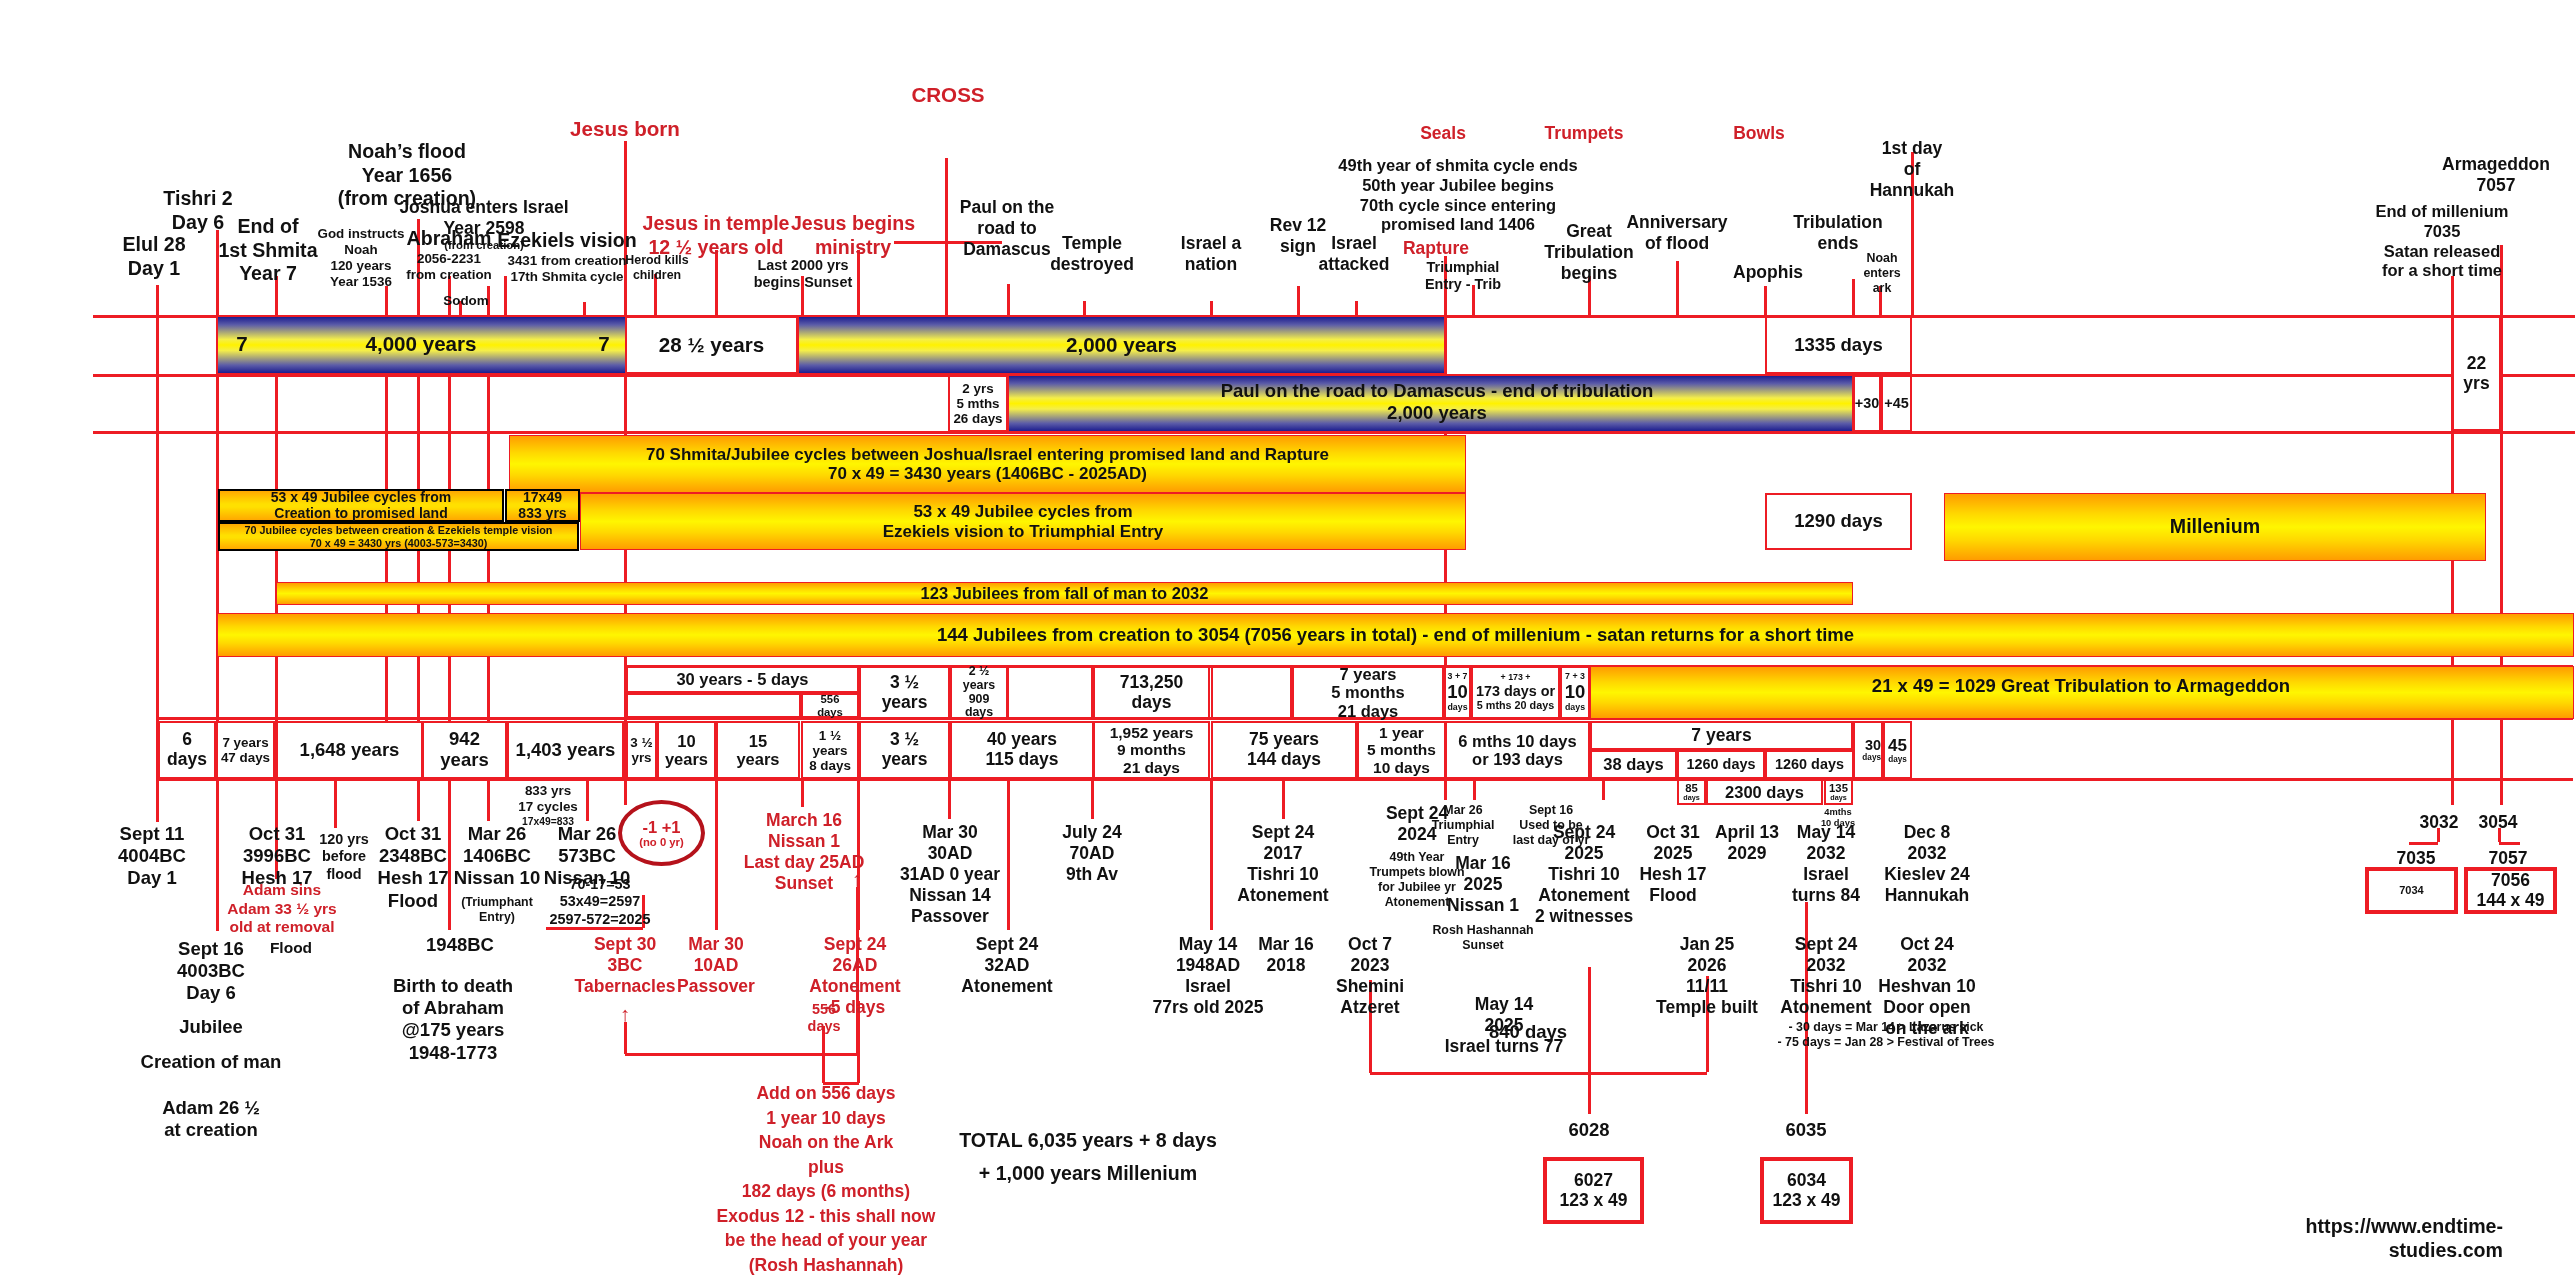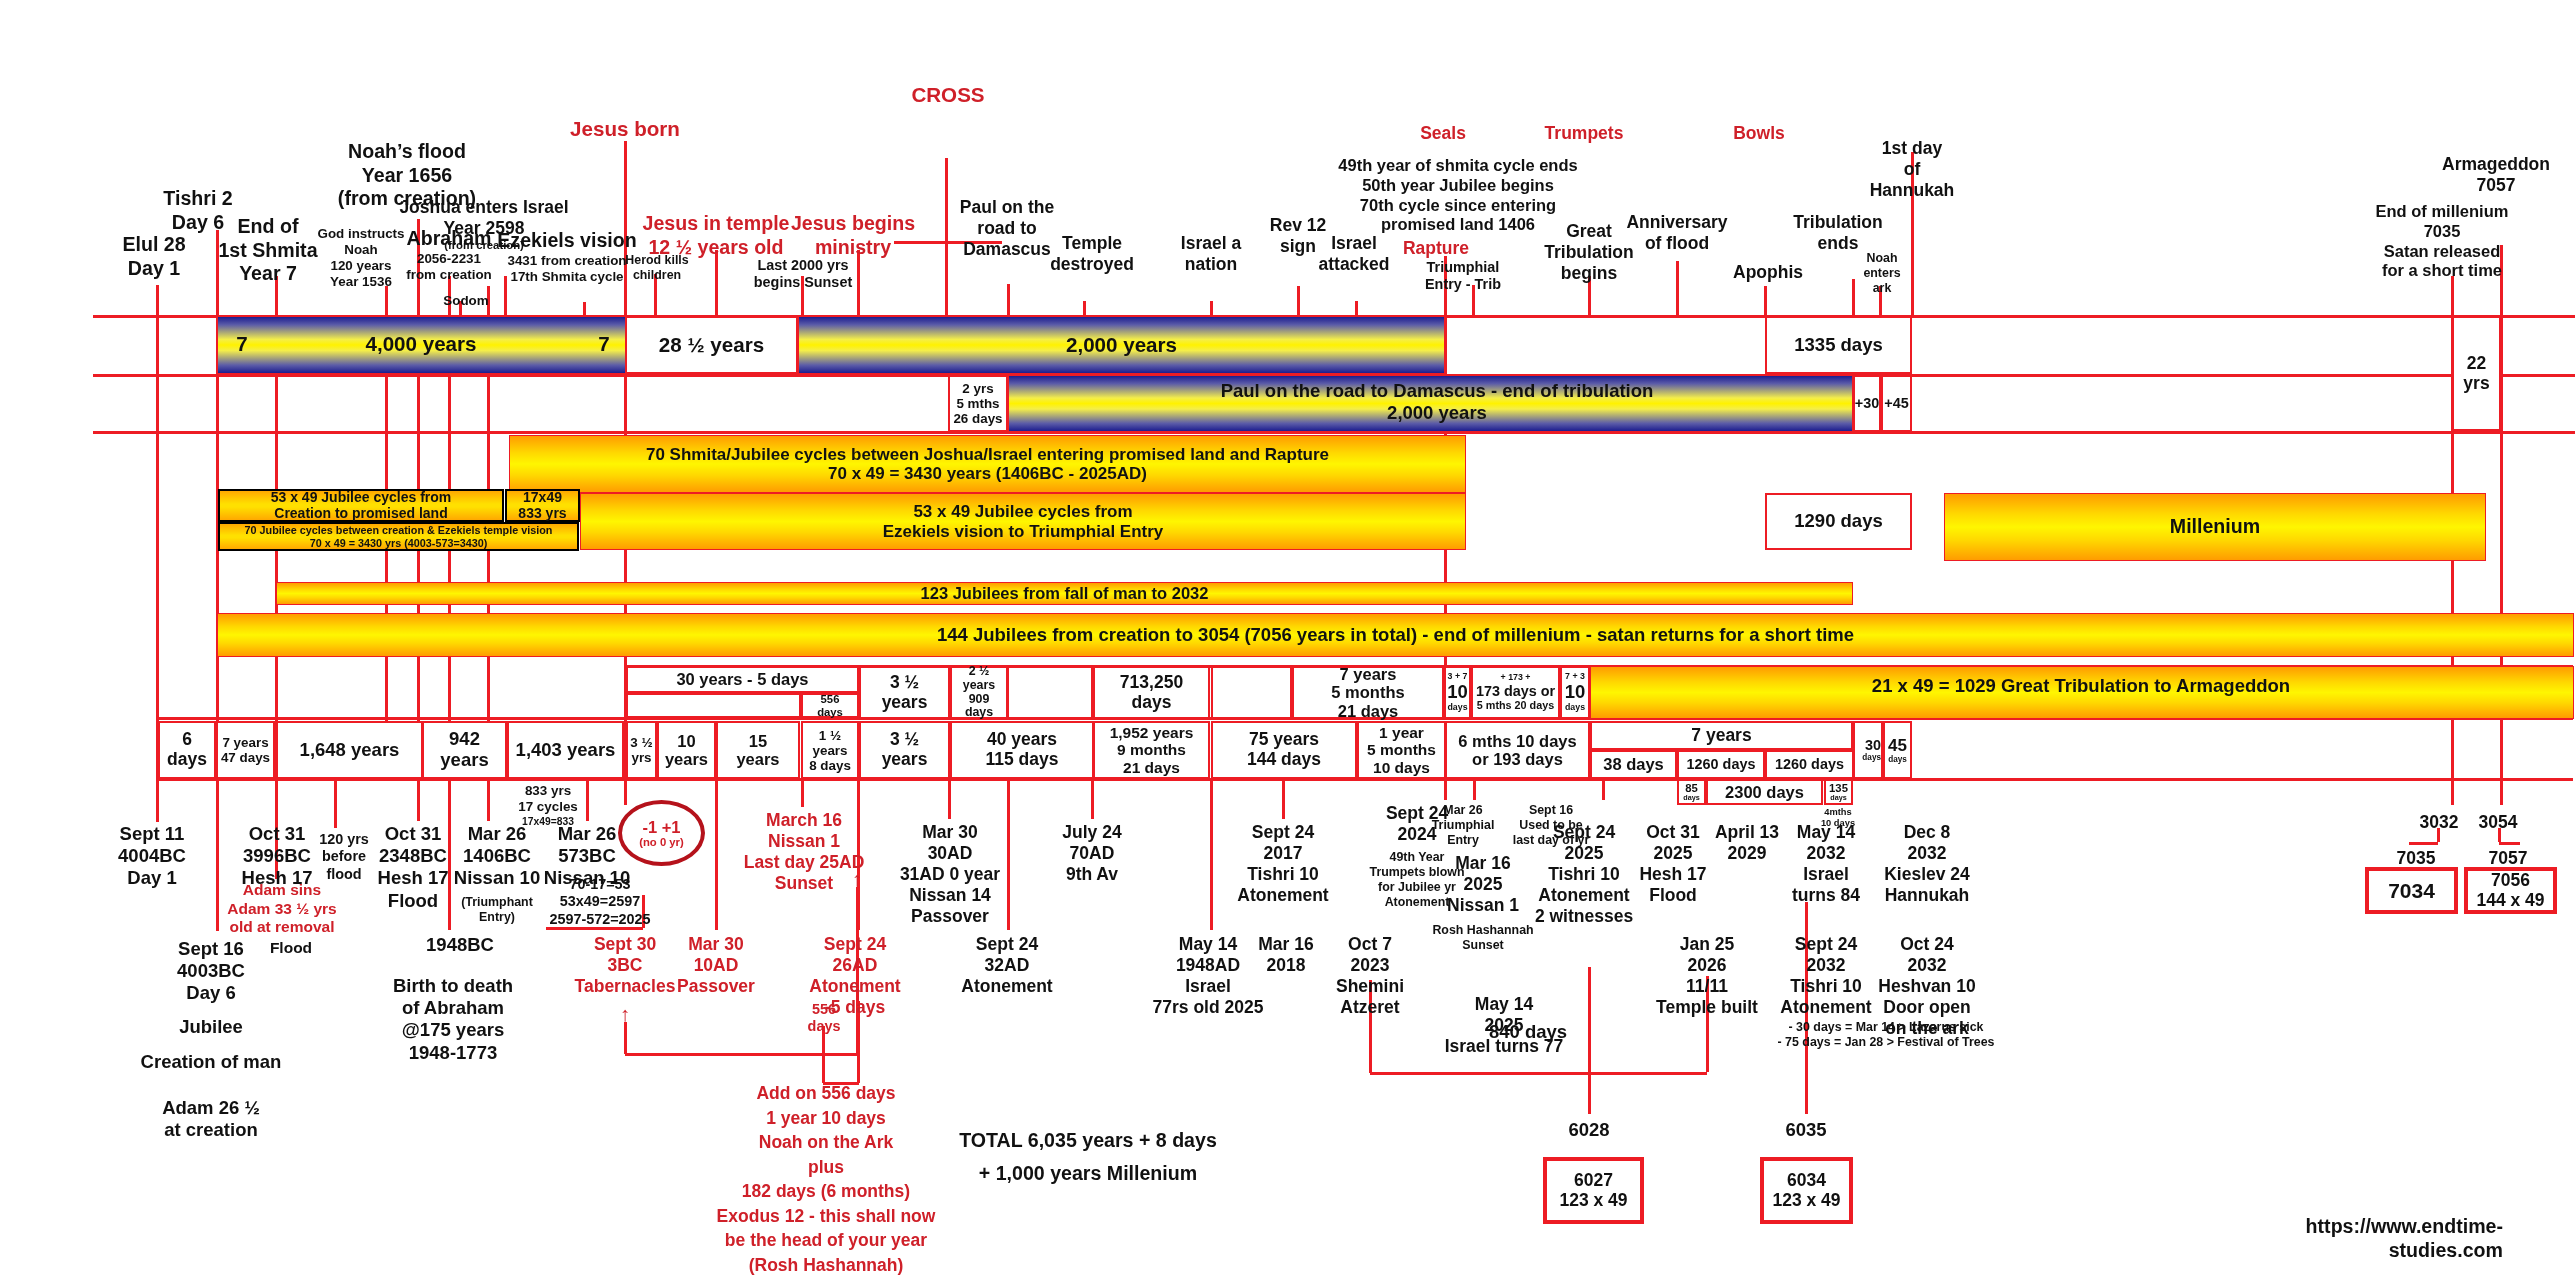--- a/index.html
+++ b/index.html
@@ -285,21 +285,21 @@
       <div style="font-size: 7.2px;">days</div>
     </div>
     <div class="cell white" style="left: 1706px; top: 779px; width: 117px; height: 26px;">
       <div style="font-size: 16.5px;">2300 days</div>
     </div>
     <div class="cell white" style="left: 1824px; top: 779px; width: 29px; height: 26px;">
       <div style="font-size: 11.3px;">135</div>
       <div style="font-size: 7.2px;">days</div>
     </div>
     <div class="cell redbox" style="left: 2365px; top: 867px; width: 93px; height: 47px;">
-      <div style="font-size: 21px;">7034</div>
+      <div style="font-size: 11px;">7034</div>
     </div>
     <div class="cell redbox" style="left: 2464px; top: 867px; width: 93px; height: 47px;">
       <div style="font-size: 17.5px;">7056</div>
       <div style="font-size: 17.5px;">144 x 49</div>
     </div>
     <div class="cell redbox" style="left: 1543px; top: 1157px; width: 101px; height: 67px;">
       <div style="font-size: 17.5px;">6027</div>
       <div style="font-size: 17.5px;">123 x 49</div>
     </div>
     <div class="cell redbox" style="left: 1760px; top: 1157px; width: 93px; height: 67px;">

